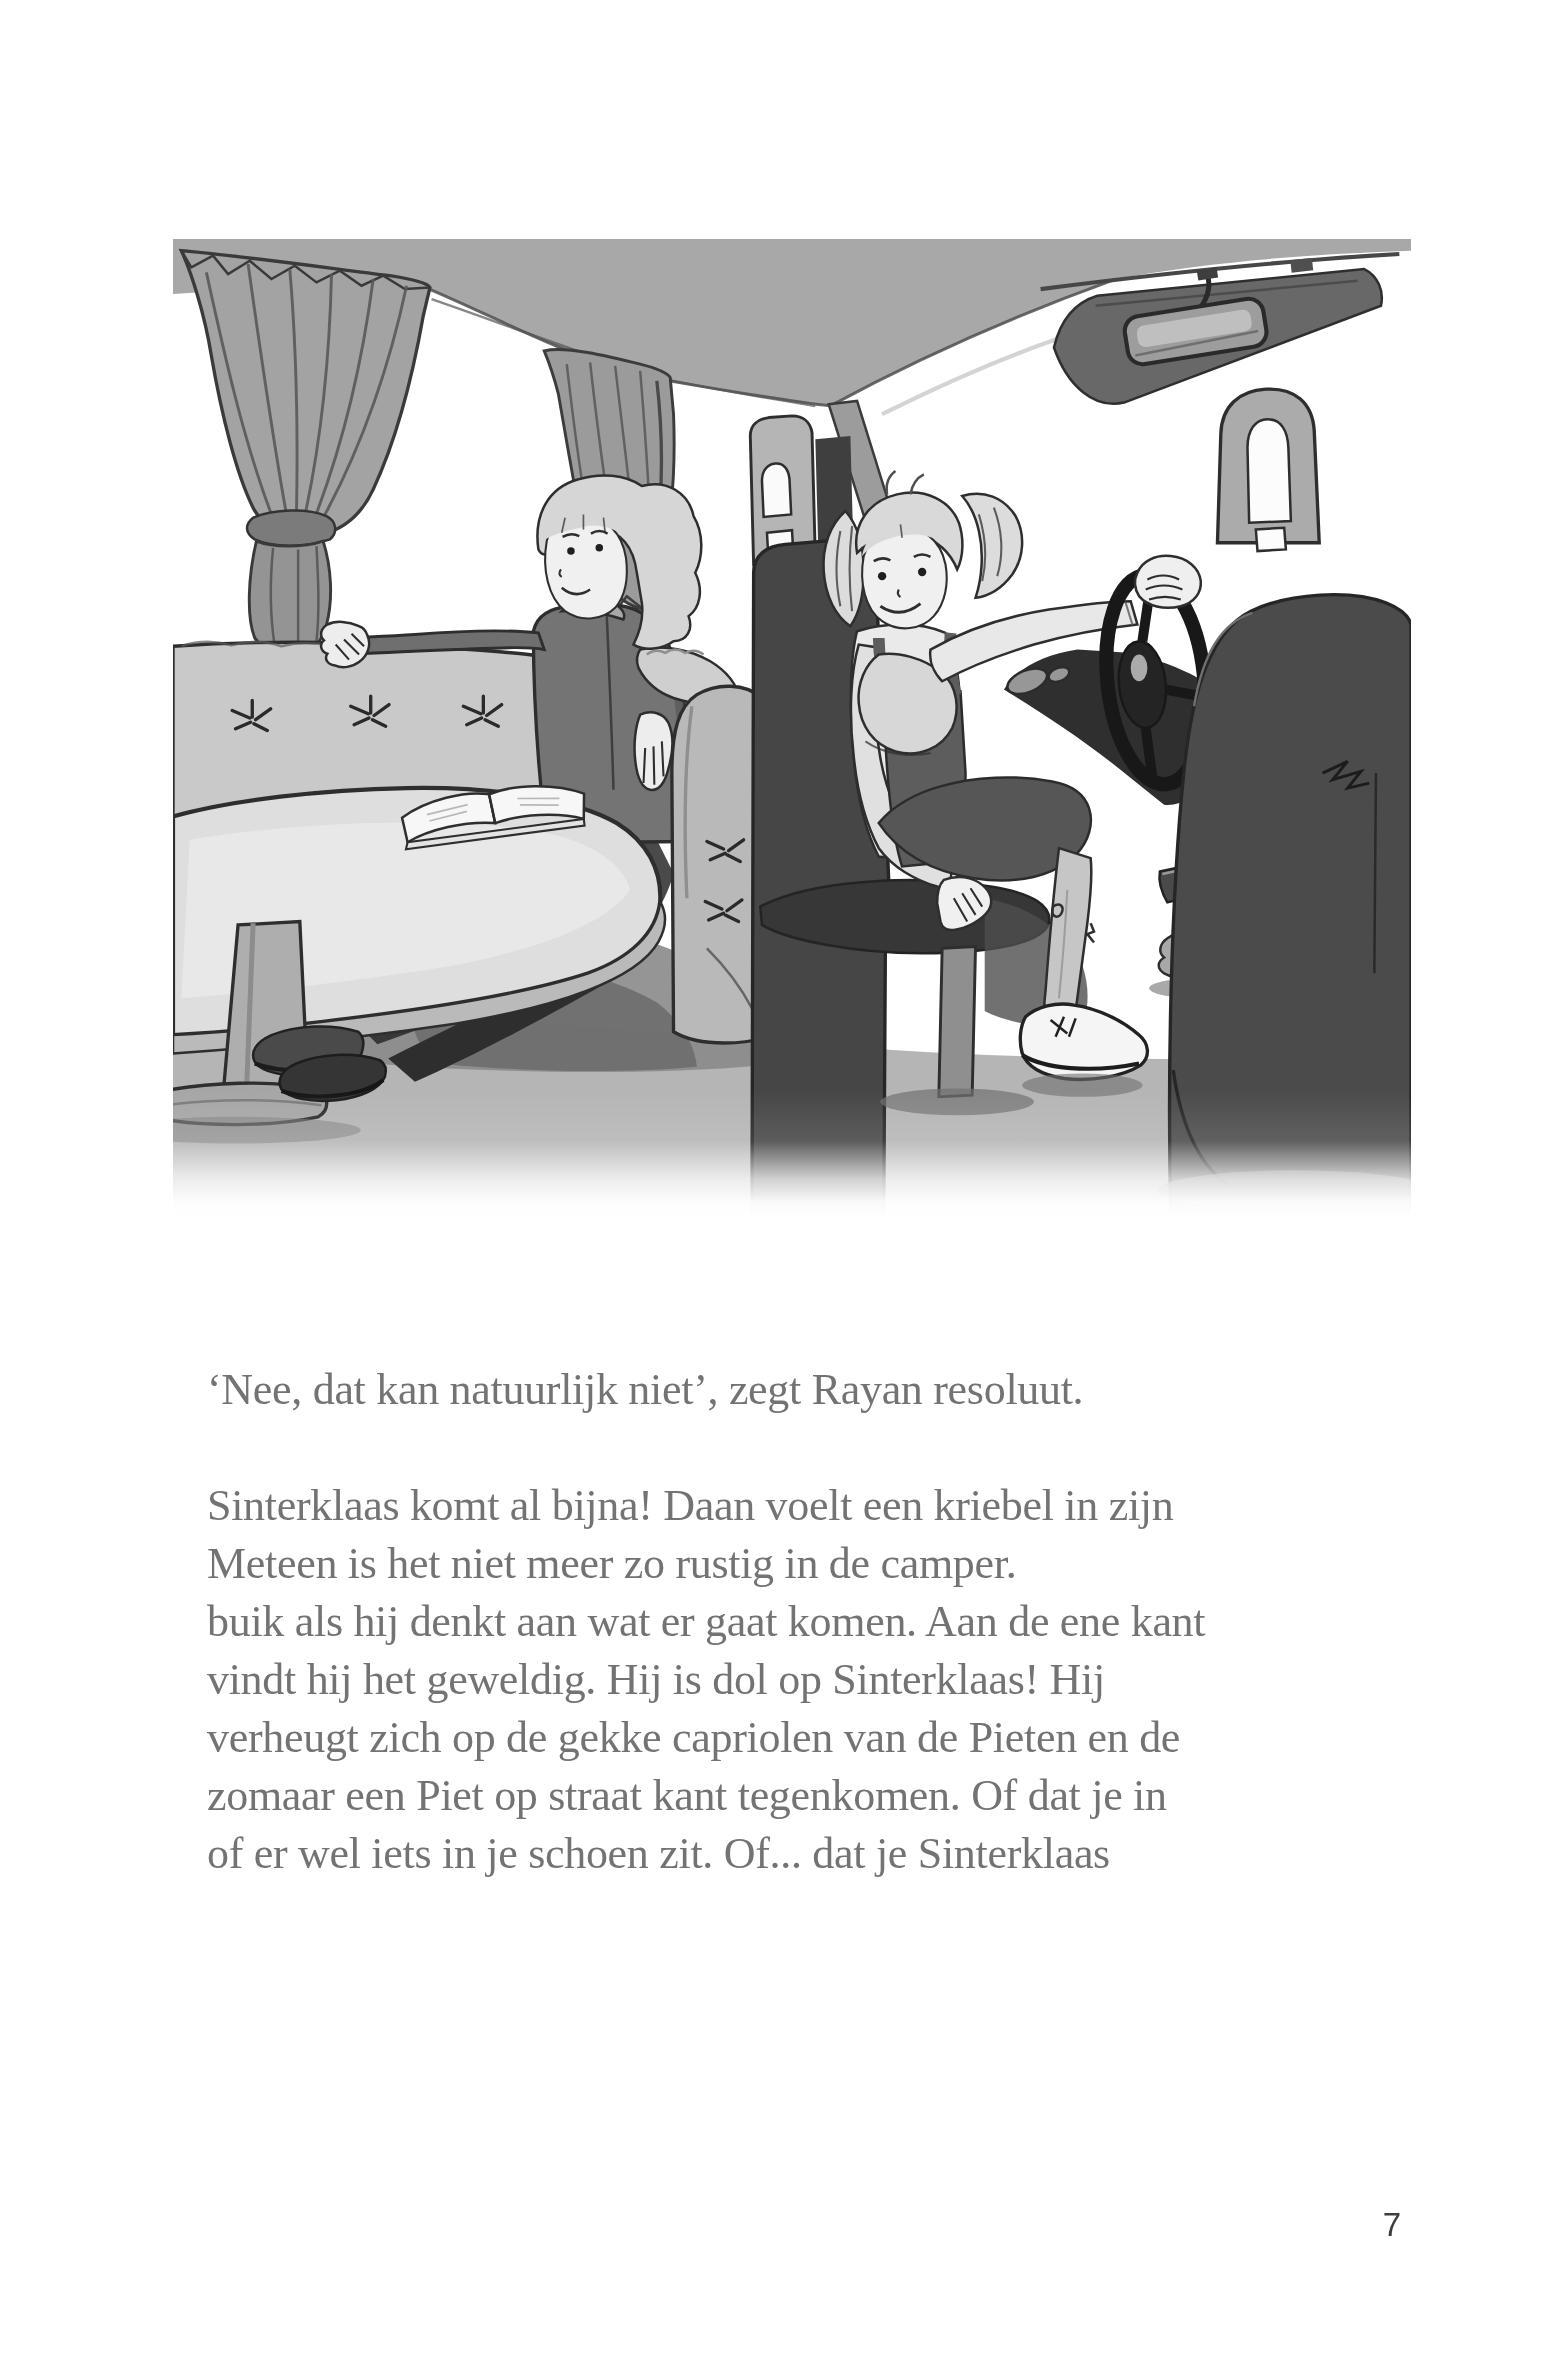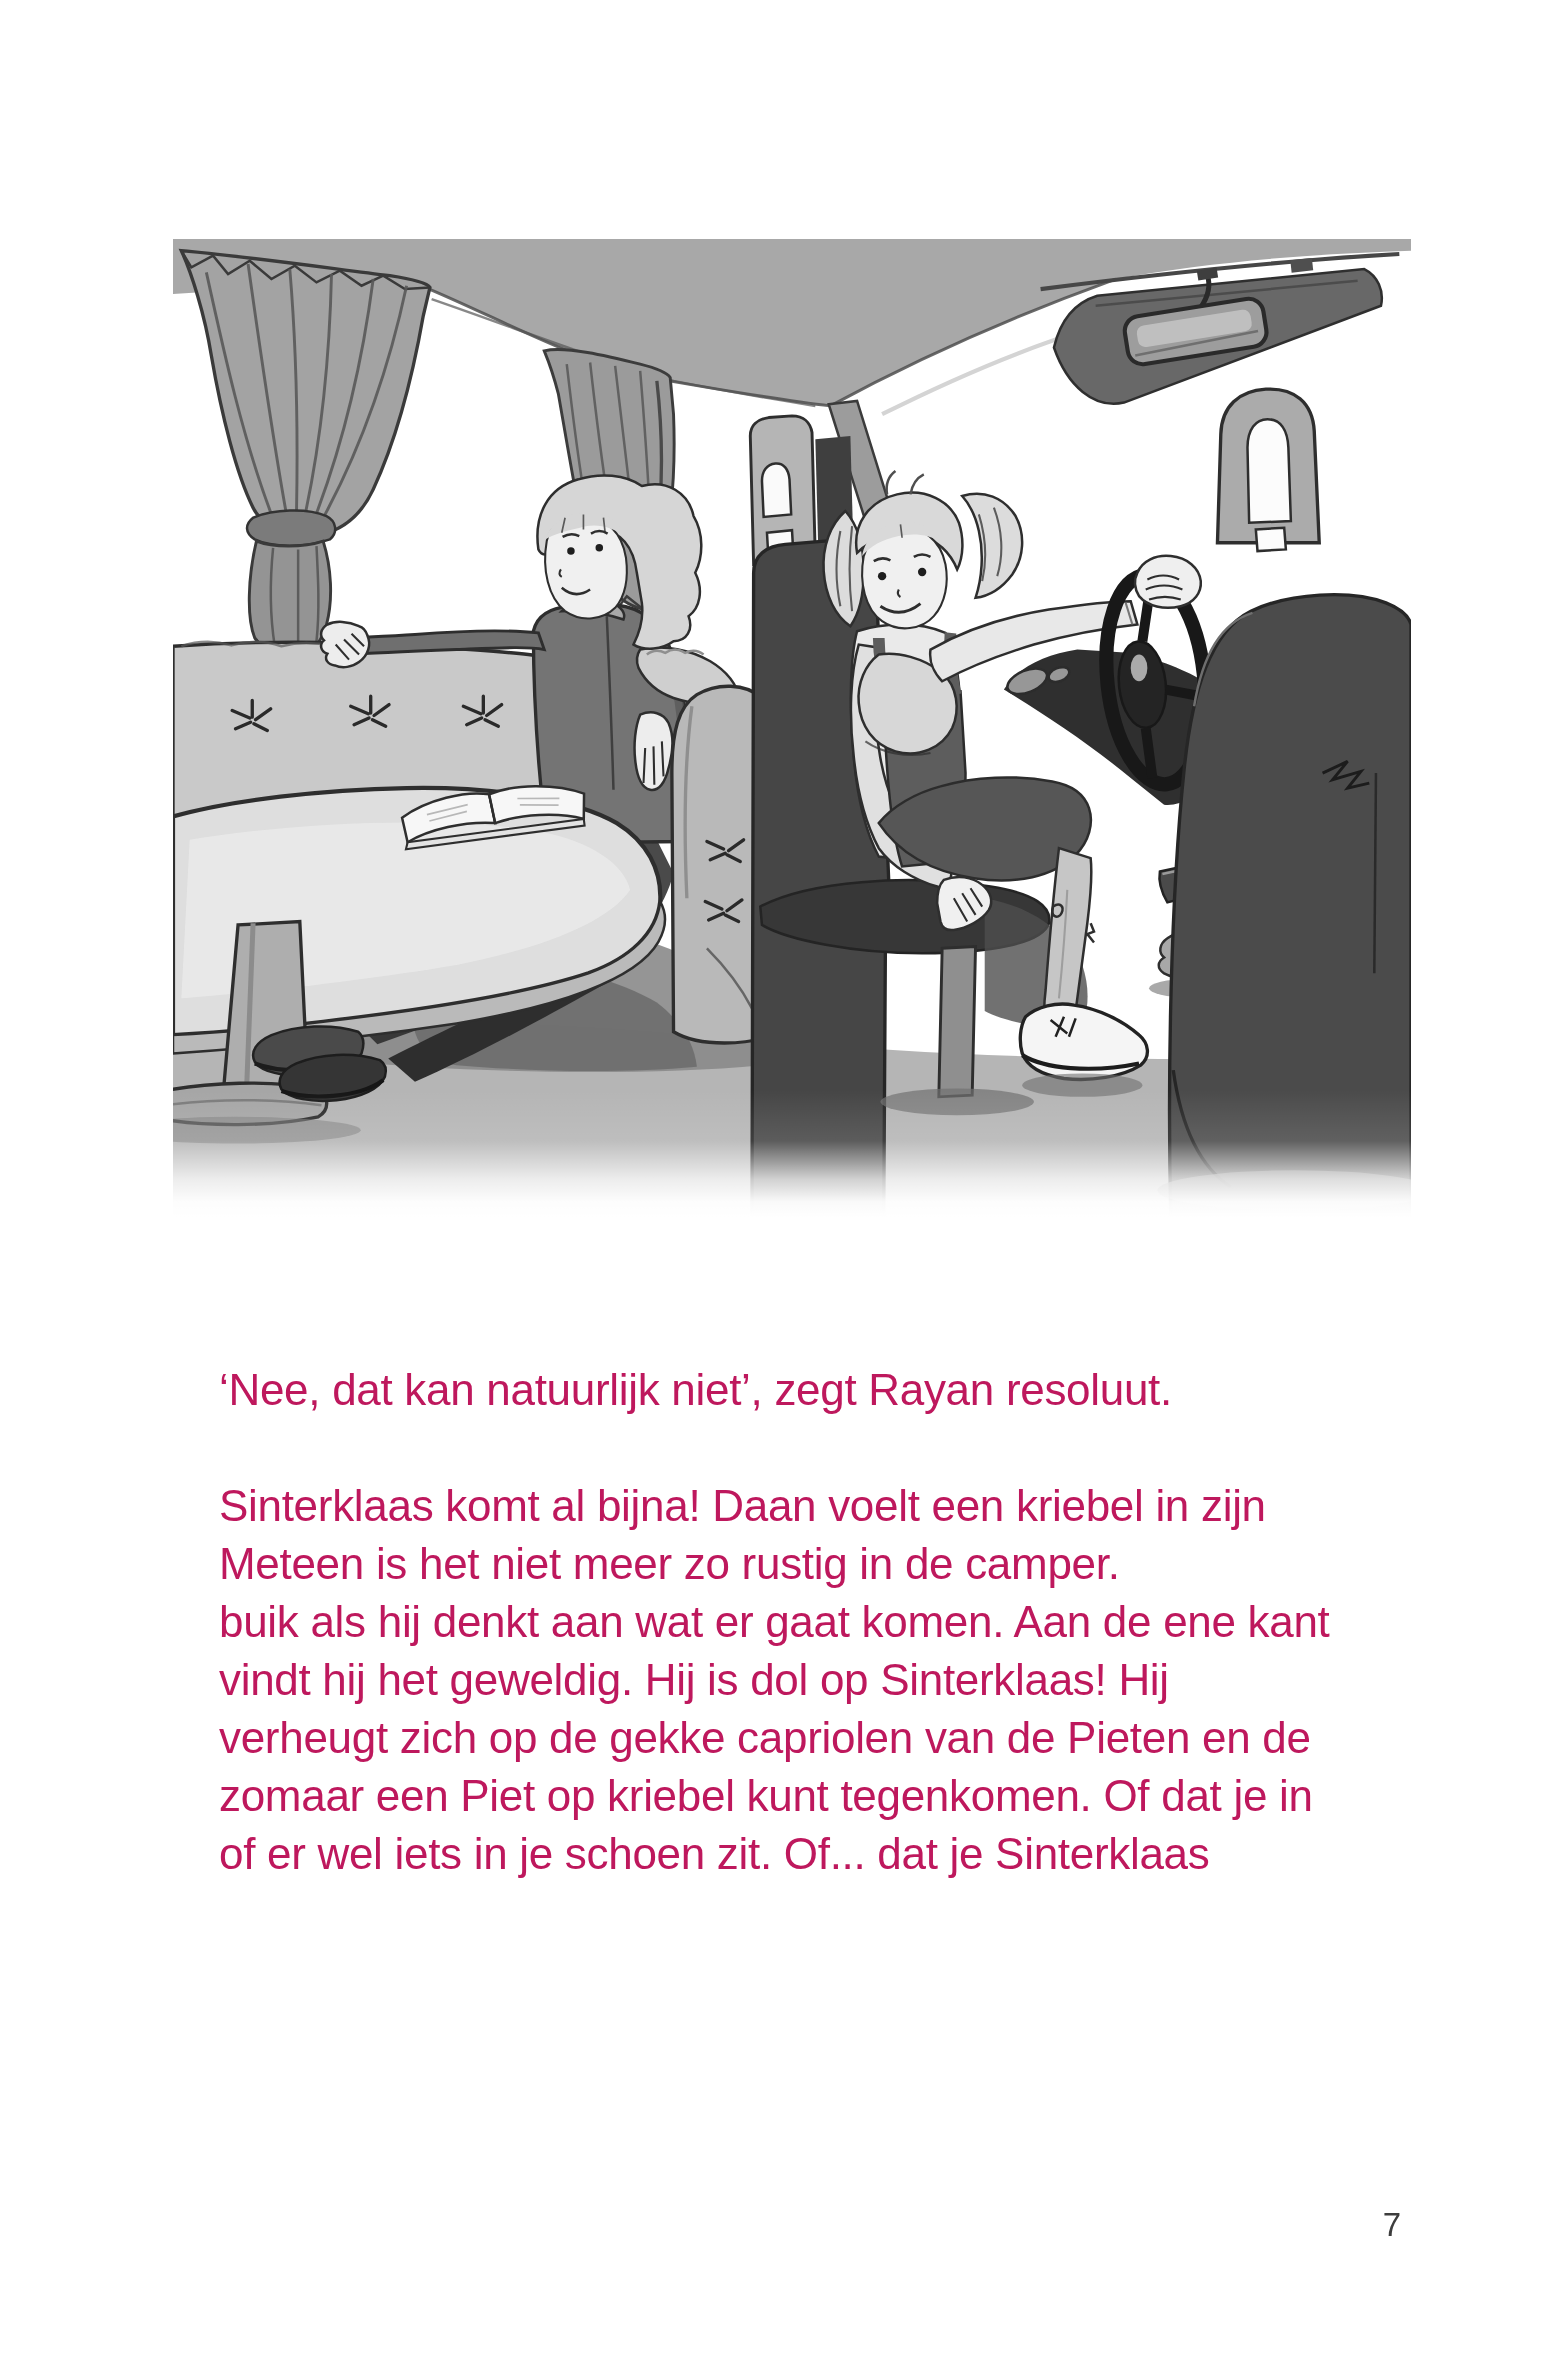--- a/index.html
+++ b/index.html
@@ -1,21 +1,21 @@
 <!DOCTYPE html>
 <html style="font-size:13.3px"><head>
 <meta charset="utf-8">
 <style>
   html,body{margin:0;padding:0;background:#ffffff;}
   .page{position:relative;width:1564px;height:2366px;background:#ffffff;overflow:hidden;}
   .illustration{position:absolute;left:173px;top:239px;width:1238px;height:978px;margin:0;}
   .illustration svg{display:block;width:100%;height:100%;}
-  .story{position:absolute;left:219px;top:1361px;width:1193px;
-         font-family:Liberation Sans, sans-serif;
-         font-size:44px;line-height:58px;letter-spacing:-0.3px;color:#be185d;}
+  .story{position:absolute;left:207px;top:1361px;width:1193px;
+         font-family:Liberation Serif, serif;
+         font-size:44px;line-height:58px;letter-spacing:-0.3px;color:#737373;}
   .story p{margin:0;padding:0;}
   .story p + p{margin-top:58px;}
   .story .line{display:block;white-space:pre;}
   .pagenum{position:absolute;left:1301px;top:2206px;width:100px;text-align:right;
            font-family:"Liberation Sans","DejaVu Sans",sans-serif;
            font-size:33px;color:#3d3d3d;}
 </style>
 </head>
 <body>
 
@@ -253,20 +253,20 @@
   <main class="story">
     <p>
       <span class="line">‘Nee, dat kan natuurlijk niet’, zegt Rayan resoluut.</span>
     </p>
     <p>
       <span class="line">Sinterklaas komt al bijna! Daan voelt een kriebel in zijn</span>
       <span class="line">Meteen is het niet meer zo rustig in de camper.</span>
       <span class="line">buik als hij denkt aan wat er gaat komen. Aan de ene kant</span>
       <span class="line">vindt hij het geweldig. Hij is dol op Sinterklaas! Hij</span>
       <span class="line">verheugt zich op de gekke capriolen van de Pieten en de</span>
-      <span class="line">zomaar een Piet op kriebel kunt tegenkomen. Of dat je in</span>
+      <span class="line">zomaar een Piet op straat kant tegenkomen. Of dat je in</span>
       <span class="line">of er wel iets in je schoen zit. Of... dat je Sinterklaas</span>
     </p>
   </main>
 
   <div class="pagenum">7</div>
 </div>
 
 
 </body></html>

